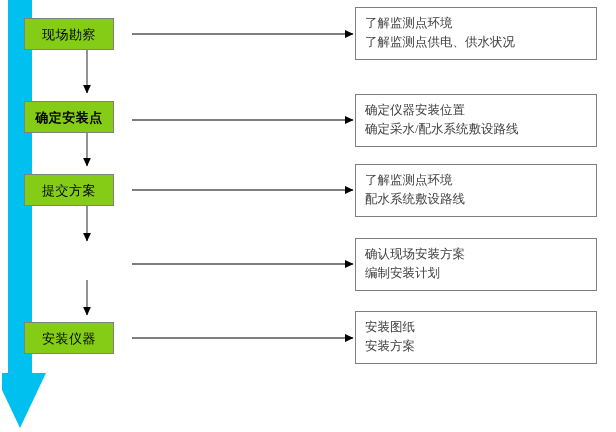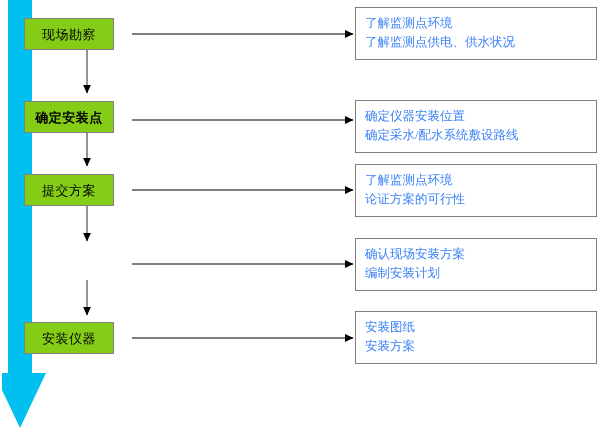--- a/index.html
+++ b/index.html
@@ -53,21 +53,21 @@
     width: 242px;
     height: 53px;
     box-sizing: border-box;
     border: 1px solid #7f7f7f;
     background: #ffffff;
     padding: 6px 0 0 9px;
   }
   .detail-line {
     font-size: 12.5px;
     line-height: 19px;
-    color: #3b82f6;
+    color: #404040;
     white-space: nowrap;
   }
 
   
   .connector-svg {
     position: absolute;
     left: 0;
     top: 0;
     width: 616px;
     height: 432px;
@@ -113,28 +113,28 @@
   </div>
   <div class="stage-box" style="top:322px;">
     <span class="stage-label">安装仪器</span>
   </div>
 
   <div class="detail-box" style="top:7px;">
     <div class="detail-line">了解监测点环境</div>
     <div class="detail-line">了解监测点供电、供水状况</div>
   </div>
 
-  <div class="detail-box" style="top:94px;margin-top:6px;">
+  <div class="detail-box" style="top:94px;">
     <div class="detail-line">确定仪器安装位置</div>
     <div class="detail-line">确定采水/配水系统敷设路线</div>
   </div>
 
   <div class="detail-box" style="top:164px;">
     <div class="detail-line">了解监测点环境</div>
-    <div class="detail-line">论证方案的可行性</div>
+    <div class="detail-line">配水系统敷设路线</div>
   </div>
 
   <div class="detail-box" style="top:238px;">
     <div class="detail-line">确认现场安装方案</div>
     <div class="detail-line">编制安装计划</div>
   </div>
 
   <div class="detail-box" style="top:311px;">
     <div class="detail-line">安装图纸</div>
     <div class="detail-line">安装方案</div>

